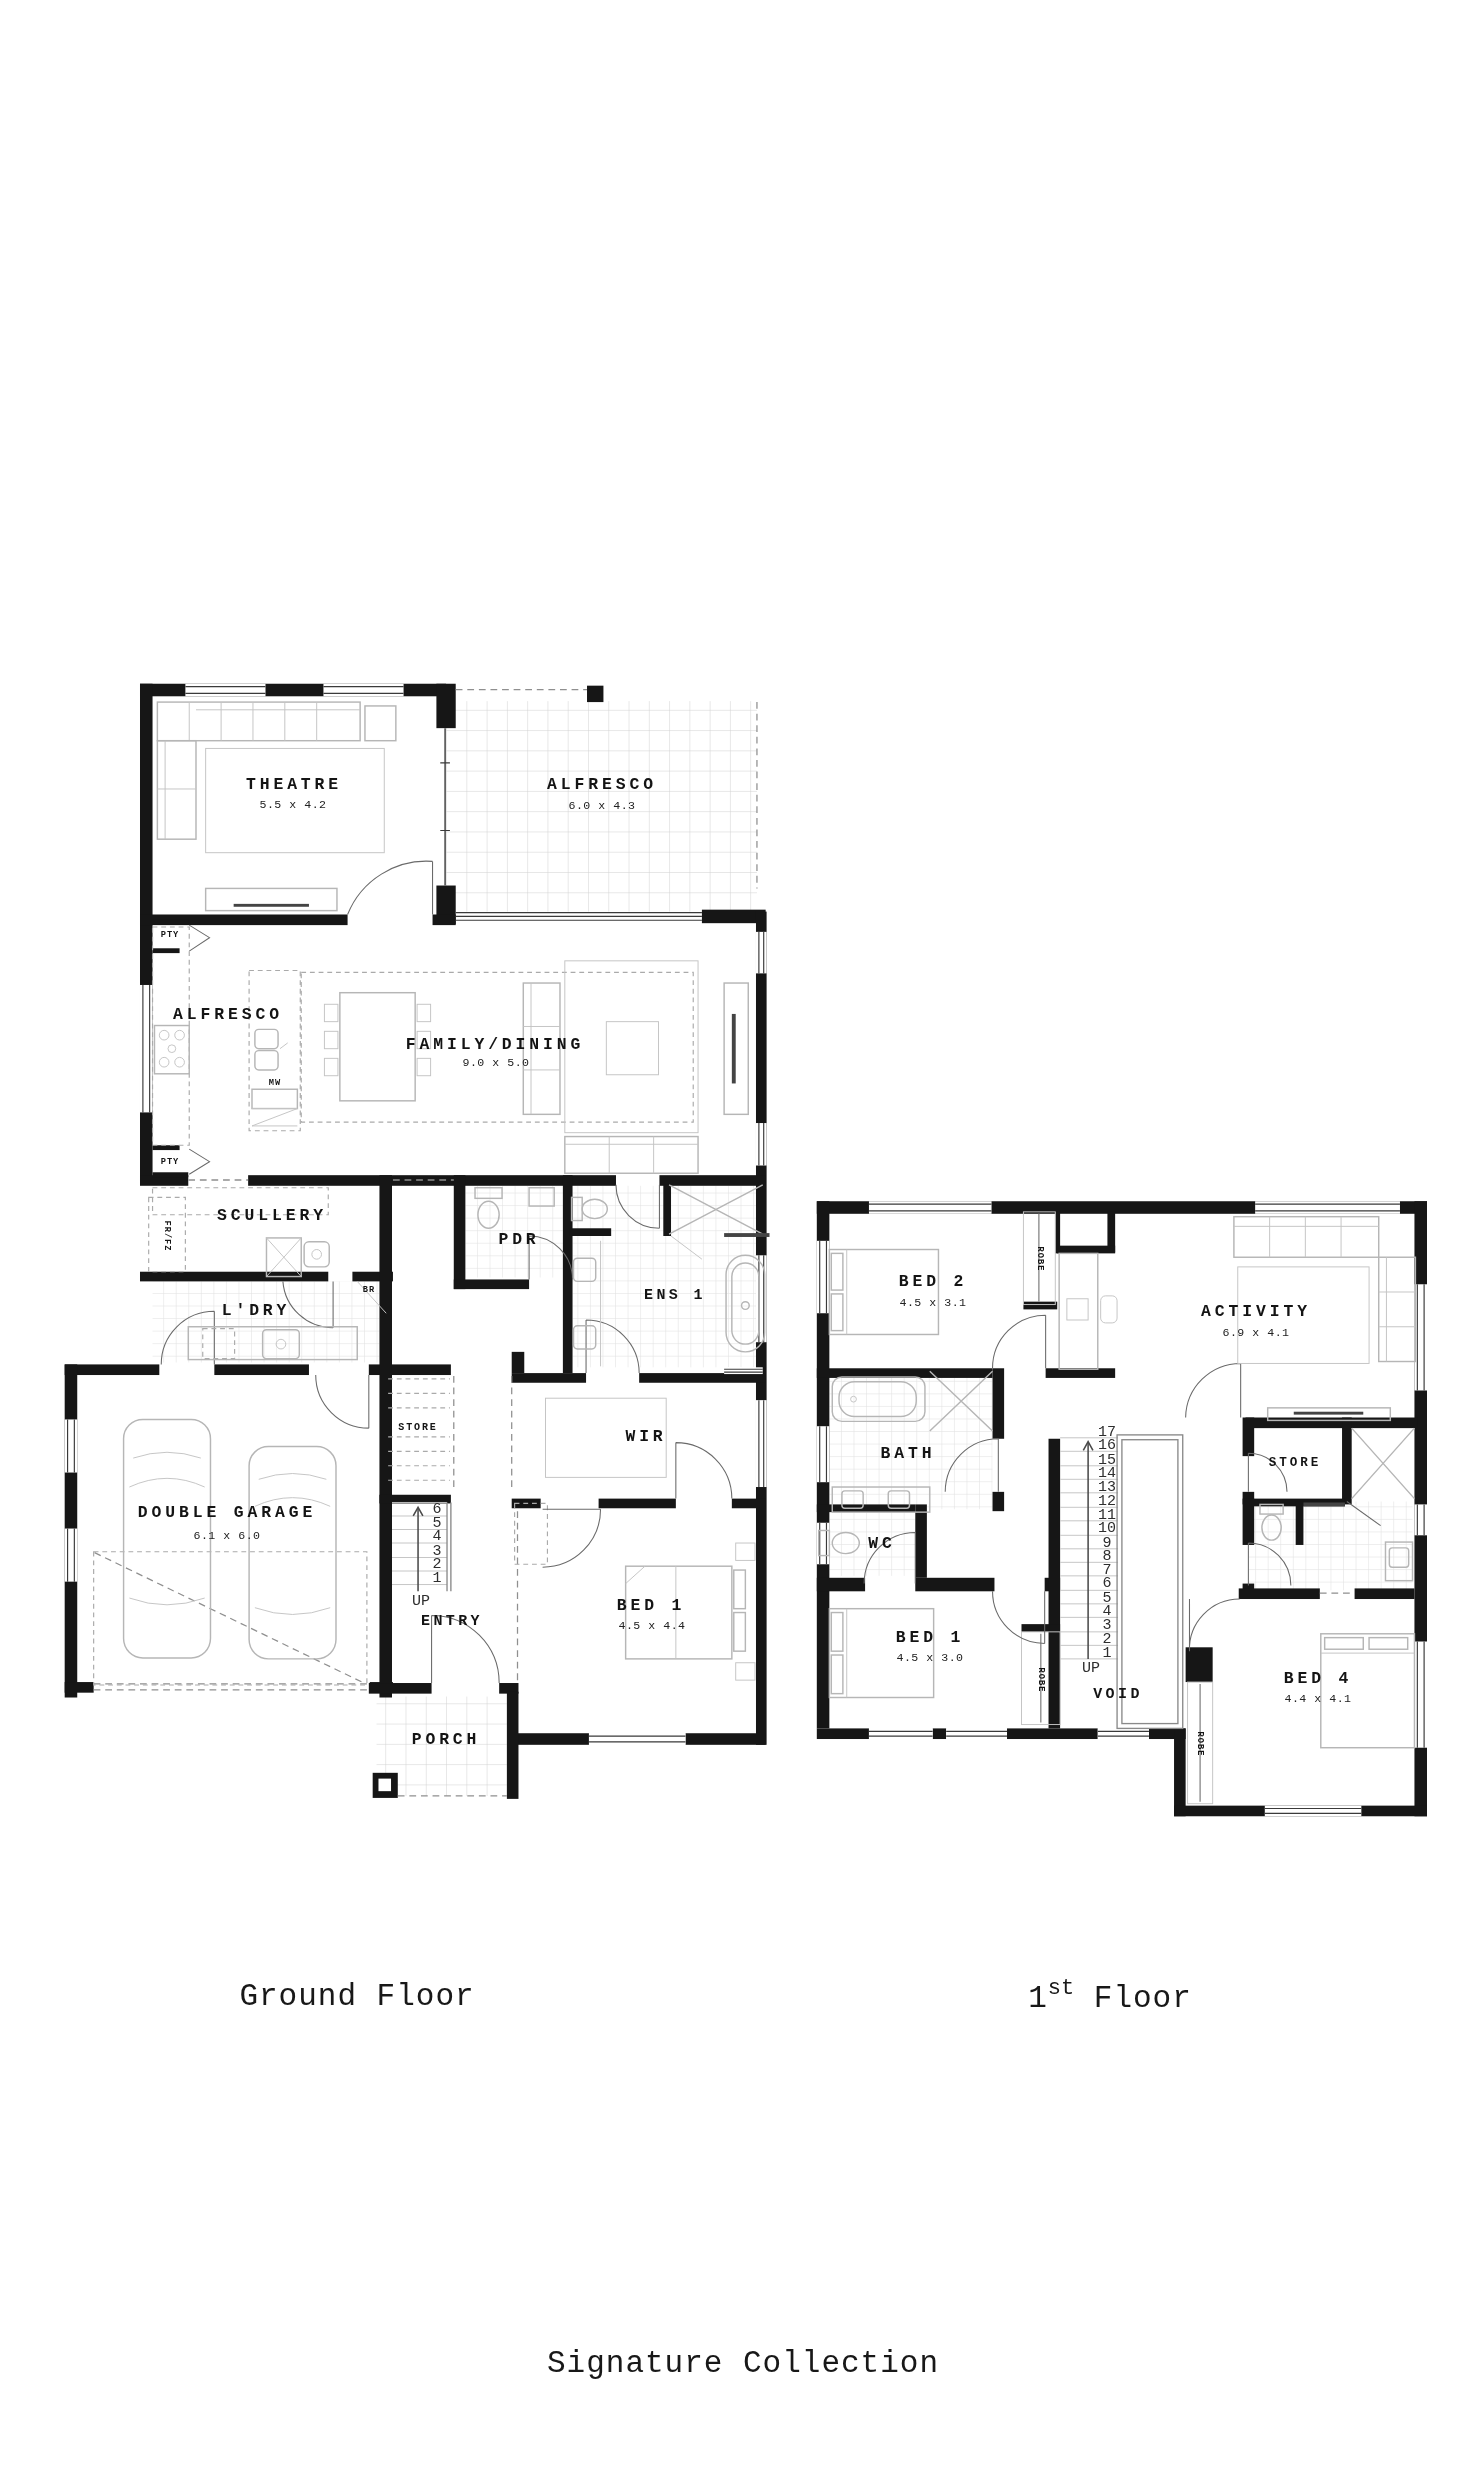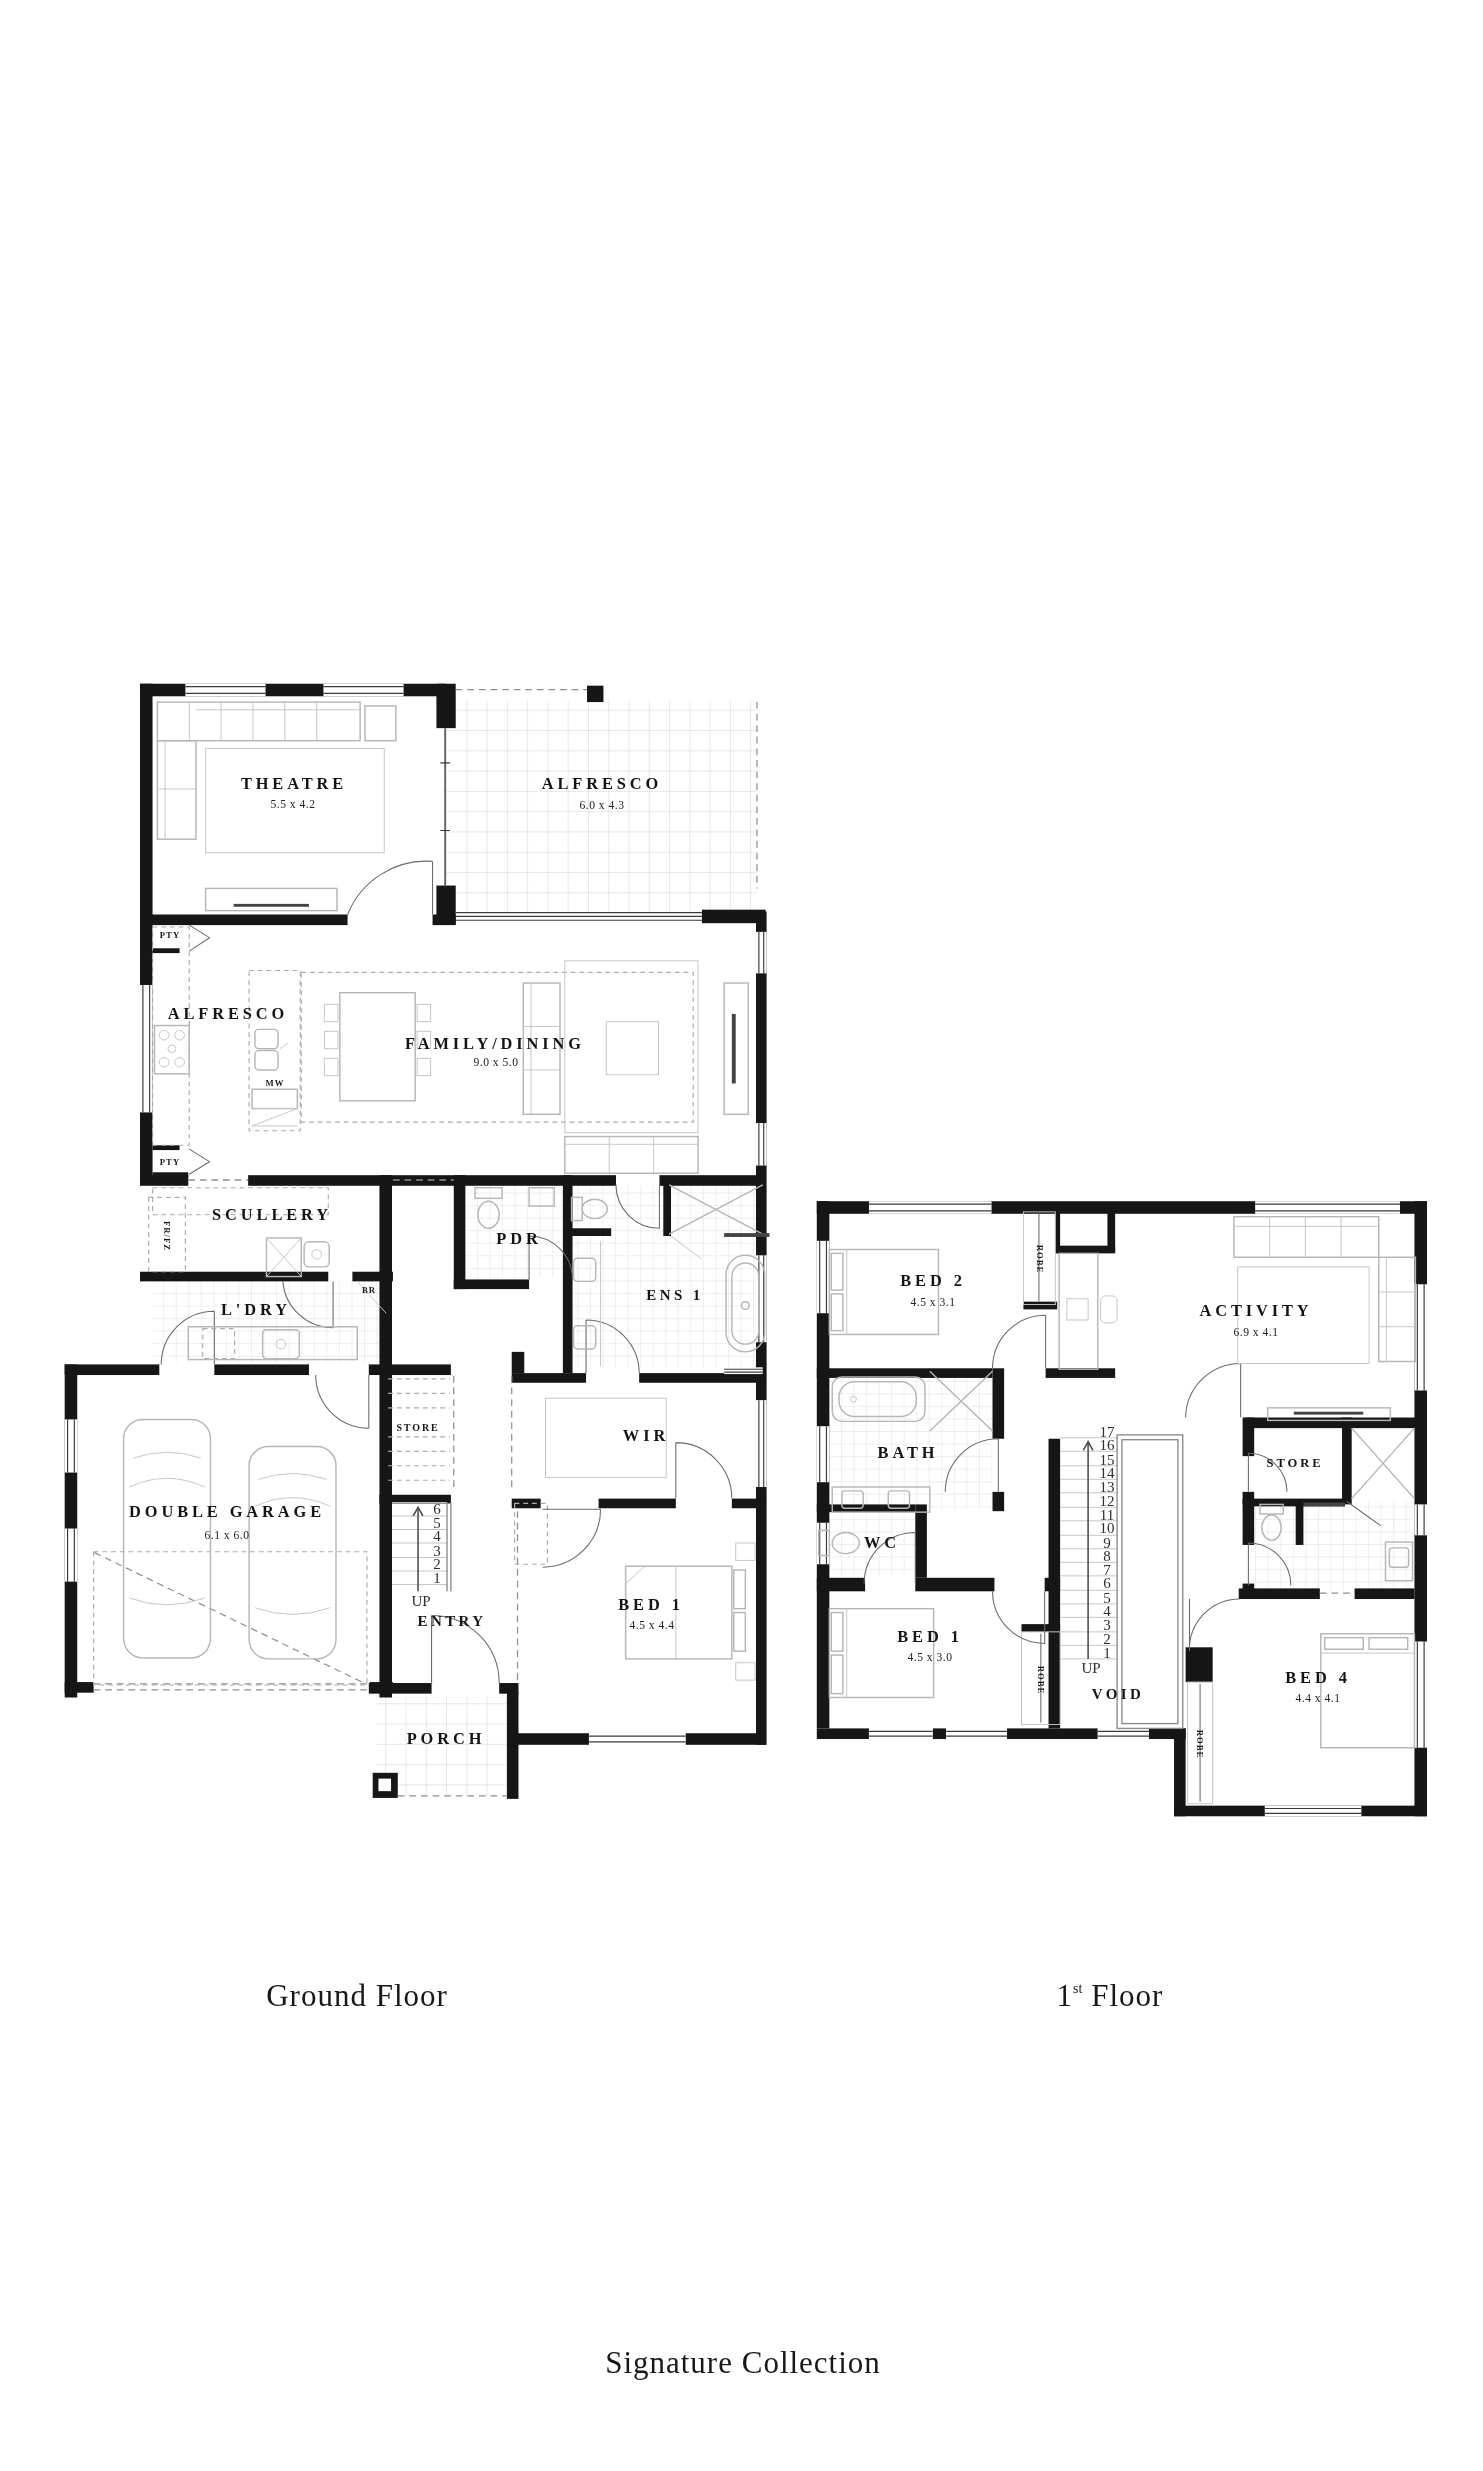--- a/index.html
+++ b/index.html
@@ -1,17 +1,17 @@
 <!DOCTYPE html>
 <html><head>
 <meta charset="utf-8">
 <style>
   html,body{margin:0;padding:0;background:#ffffff;}
   #page{position:relative;width:1483px;height:2472px;background:#fff;overflow:hidden;
-        font-family:Liberation Serif, serif;}
+        font-family:Liberation Mono, monospace;}
   svg{position:absolute;left:0;top:0;}
   .w{fill:#161616;stroke:none;}
   .f{fill:none;stroke:#b6b6b6;stroke-width:1.5;}
   .f2{fill:none;stroke:#c4c4c4;stroke-width:1;}
   .fd{fill:none;stroke:#aaaaaa;stroke-width:1.2;stroke-dasharray:5 4;}
   .dsh{fill:none;stroke:#8f8f8f;stroke-width:1.3;stroke-dasharray:7 5;}
   .arc{fill:none;stroke:#6a6a6a;stroke-width:1.1;}
   .gl{stroke:#3a3a3a;stroke-width:1.2;}
   .thin{fill:none;stroke:#4a4a4a;stroke-width:1.6;}
   .rail{fill:none;stroke:#8a8a8a;stroke-width:1.4;}
@@ -23,21 +23,21 @@
   .lbl.s11{font-size:10px;letter-spacing:1.9px;}
   .dim{position:absolute;transform:translate(-50%,-50%);white-space:nowrap;
        font-weight:400;font-size:11.6px;letter-spacing:0.5px;color:#222;}
   .tag{position:absolute;transform:translate(-50%,-50%);white-space:nowrap;
        font-weight:700;font-size:8.7px;letter-spacing:1px;color:#161616;}
   .tag.vert{transform:translate(-50%,-50%) rotate(90deg);}
   .stn{position:absolute;transform:translate(-50%,-50%);font-weight:400;
        font-size:15px;color:#2e2e2e;letter-spacing:0;}
   .cap{position:absolute;transform:translate(-50%,-50%);white-space:nowrap;
        font-weight:400;font-size:31px;letter-spacing:1px;color:#181818;}
-  .cap sup{font-size:14px;vertical-align:12.6px;letter-spacing:0;}
+  .cap sup{font-size:22px;vertical-align:12.6px;letter-spacing:0;}
 </style>
 </head>
 <body>
 
 <div id="page">
 
 <svg width="1483" height="2472" viewBox="0 0 1536 2560">
   <defs>
     <pattern id="t13" width="13" height="13" patternUnits="userSpaceOnUse">
       <path d="M13 0H0V13" fill="none" stroke="#dedede" stroke-width="1"></path>

